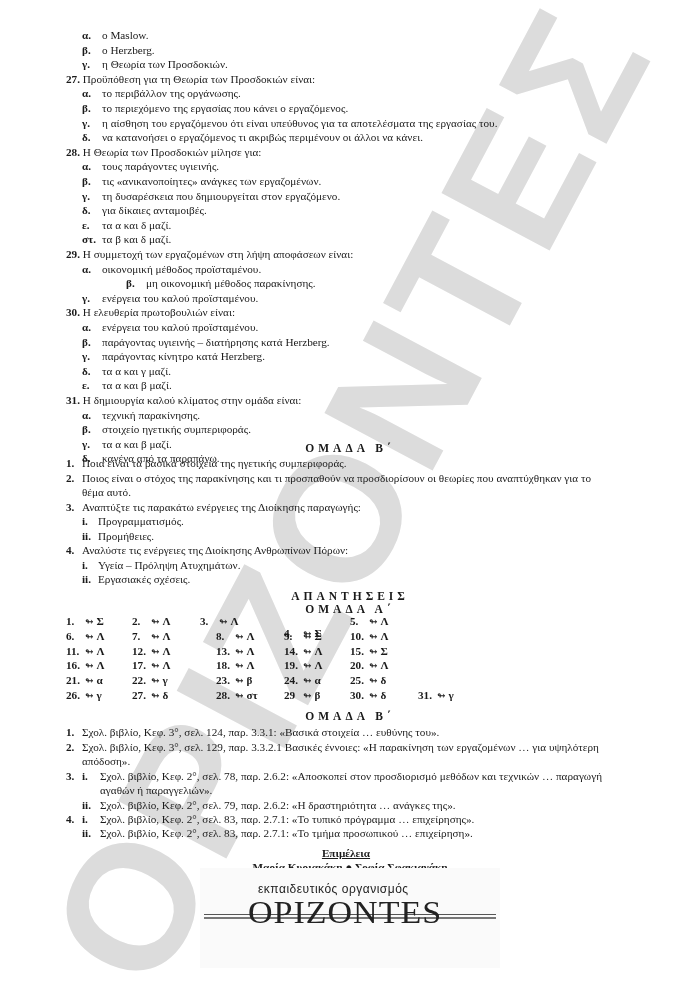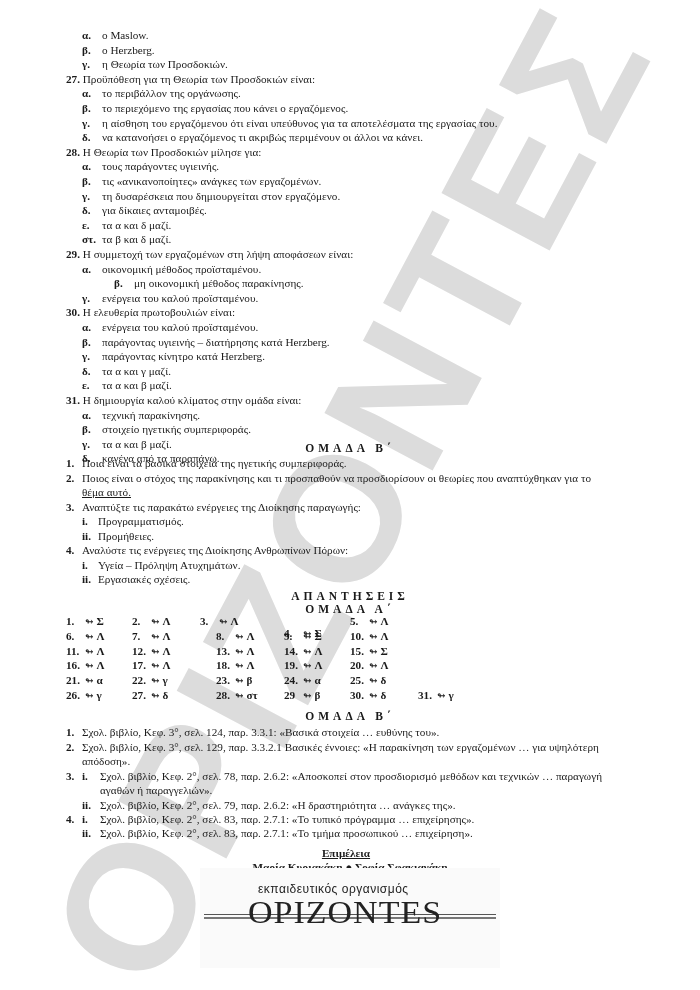--- a/index.html
+++ b/index.html
@@ -44,40 +44,40 @@
   <div class="abs" style="left: 66px; top: 145.8px;"><span class="b">28.</span> <span>Η Θεωρία των Προσδοκιών μίλησε για:</span></div>
   <div class="abs" style="left: 82px; top: 160.4px;"><span class="opt-label">α.</span><span>τους παράγοντες υγιεινής.</span></div>
   <div class="abs" style="left: 82px; top: 175px;"><span class="opt-label">β.</span><span>τις «ανικανοποίητες» ανάγκες των εργαζομένων.</span></div>
   <div class="abs" style="left: 82px; top: 189.6px;"><span class="opt-label">γ.</span><span>τη δυσαρέσκεια που δημιουργείται στον εργαζόμενο.</span></div>
   <div class="abs" style="left: 82px; top: 204.2px;"><span class="opt-label">δ.</span><span>για δίκαιες ανταμοιβές.</span></div>
   <div class="abs" style="left: 82px; top: 218.8px;"><span class="opt-label">ε.</span><span>τα α και δ μαζί.</span></div>
   <div class="abs" style="left: 82px; top: 233.4px;"><span class="opt-label">στ.</span><span>τα β και δ μαζί.</span></div>
 
   <div class="abs" style="left: 66px; top: 248px;"><span class="b">29.</span> <span>Η συμμετοχή των εργαζομένων στη λήψη αποφάσεων είναι:</span></div>
   <div class="abs" style="left: 82px; top: 262.6px;"><span class="opt-label">α.</span><span>οικονομική μέθοδος προϊσταμένου.</span></div>
-  <div class="abs" style="left: 82px; top: 277.2px; padding-left: 32px;"><span class="opt-label">β.</span><span>μη οικονομική μέθοδος παρακίνησης.</span></div>
+  <div class="abs" style="left: 94px; top: 277.2px; padding-left: 32px;"><span class="opt-label">β.</span><span>μη οικονομική μέθοδος παρακίνησης.</span></div>
   <div class="abs" style="left: 82px; top: 291.8px;"><span class="opt-label">γ.</span><span>ενέργεια του καλού προϊσταμένου.</span></div>
 
   <div class="abs" style="left: 66px; top: 306.4px;"><span class="b">30.</span> <span>Η ελευθερία πρωτοβουλιών είναι:</span></div>
   <div class="abs" style="left: 82px; top: 321px;"><span class="opt-label">α.</span><span>ενέργεια του καλού προϊσταμένου.</span></div>
   <div class="abs" style="left: 82px; top: 335.6px;"><span class="opt-label">β.</span><span>παράγοντας υγιεινής – διατήρησης κατά Herzberg.</span></div>
   <div class="abs" style="left: 82px; top: 350.2px;"><span class="opt-label">γ.</span><span>παράγοντας κίνητρο κατά Herzberg.</span></div>
   <div class="abs" style="left: 82px; top: 364.8px;"><span class="opt-label">δ.</span><span>τα α και γ μαζί.</span></div>
   <div class="abs" style="left: 82px; top: 379.4px;"><span class="opt-label">ε.</span><span>τα α και β μαζί.</span></div>
 
   <div class="abs" style="left: 66px; top: 394px;"><span class="b">31.</span> <span>Η δημιουργία καλού κλίματος στην ομάδα είναι:</span></div>
   <div class="abs" style="left: 82px; top: 408.6px;"><span class="opt-label">α.</span><span>τεχνική παρακίνησης.</span></div>
   <div class="abs" style="left: 82px; top: 423.2px;"><span class="opt-label">β.</span><span>στοιχείο ηγετικής συμπεριφοράς.</span></div>
   <div class="abs" style="left: 82px; top: 437.8px;"><span class="opt-label">γ.</span><span>τα α και β μαζί.</span></div>
   <div class="abs" style="left: 82px; top: 452.4px;"><span class="opt-label">δ.</span><span>κανένα από τα παραπάνω.</span></div>
 
   <div class="heading" style="top: 442px;">ΟΜΑΔΑ Β΄</div>
   <div class="abs" style="left:66px; top:457px;"><span class="b" style="display:inline-block;width:16px;">1.</span><span>Ποια είναι τα βασικά στοιχεία της ηγετικής συμπεριφοράς.</span></div>
   <div class="abs" style="left: 66px; top: 472px;"><span class="b" style="display:inline-block;width:16px;">2.</span><span>Ποιος είναι ο στόχος της παρακίνησης και τι προσπαθούν να προσδιορίσουν οι θεωρίες που αναπτύχθηκαν για το</span></div>
-  <div class="abs" style="left: 82px; top: 486px; text-decoration: underline;">θέμα αυτό.</div>
+  <div class="abs" style="left: 82px; top: 486px;">θέμα αυτό.</div>
   <div class="abs" style="left: 66px; top: 501px;"><span class="b" style="display:inline-block;width:16px;">3.</span><span>Αναπτύξτε τις παρακάτω ενέργειες της Διοίκησης παραγωγής:</span></div>
   <div class="abs" style="left: 82px; top: 515px;"><span class="opt-label" style="width:16px">i.</span><span>Προγραμματισμός.</span></div>
   <div class="abs" style="left: 82px; top: 530px;"><span class="opt-label" style="width:16px">ii.</span><span>Προμήθειες.</span></div>
   <div class="abs" style="left: 66px; top: 544px;"><span class="b" style="display:inline-block;width:16px;">4.</span><span>Αναλύστε τις ενέργειες της Διοίκησης Ανθρωπίνων Πόρων:</span></div>
   <div class="abs" style="left: 82px; top: 559px;"><span class="opt-label" style="width:16px">i.</span><span>Υγεία – Πρόληψη Ατυχημάτων.</span></div>
   <div class="abs" style="left: 82px; top: 573px;"><span class="opt-label" style="width:16px">ii.</span><span>Εργασιακές σχέσεις.</span></div>
 
   <div class="heading" style="top:590px;">ΑΠΑΝΤΗΣΕΙΣ</div>
   <div class="heading" style="top:603px;">ΟΜΑΔΑ Α΄</div>
 

